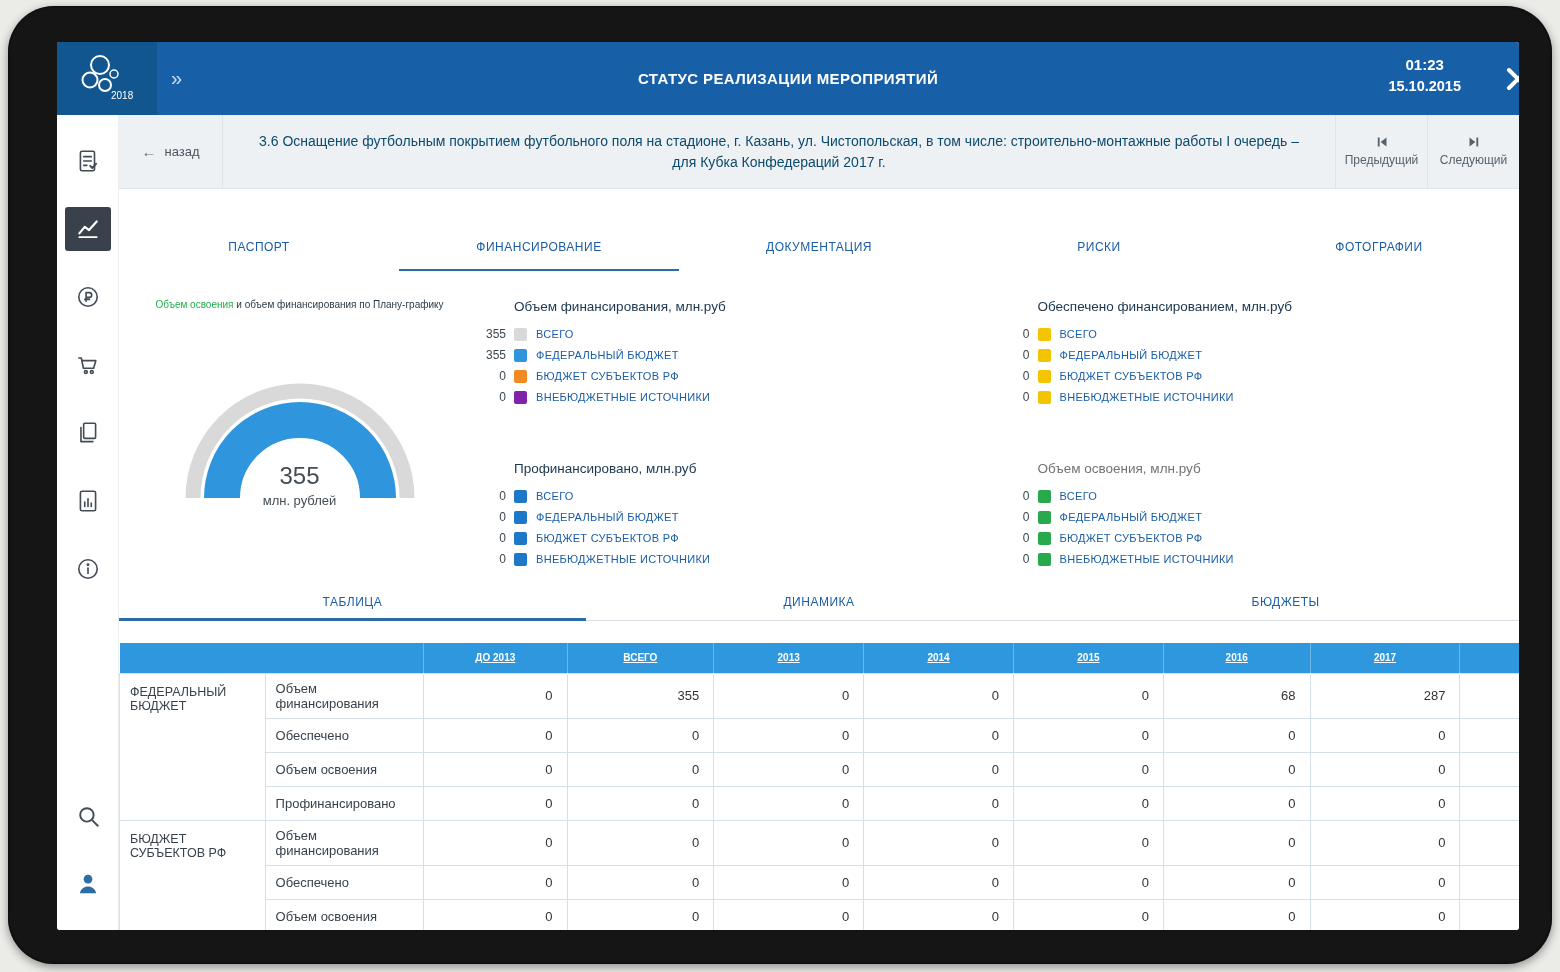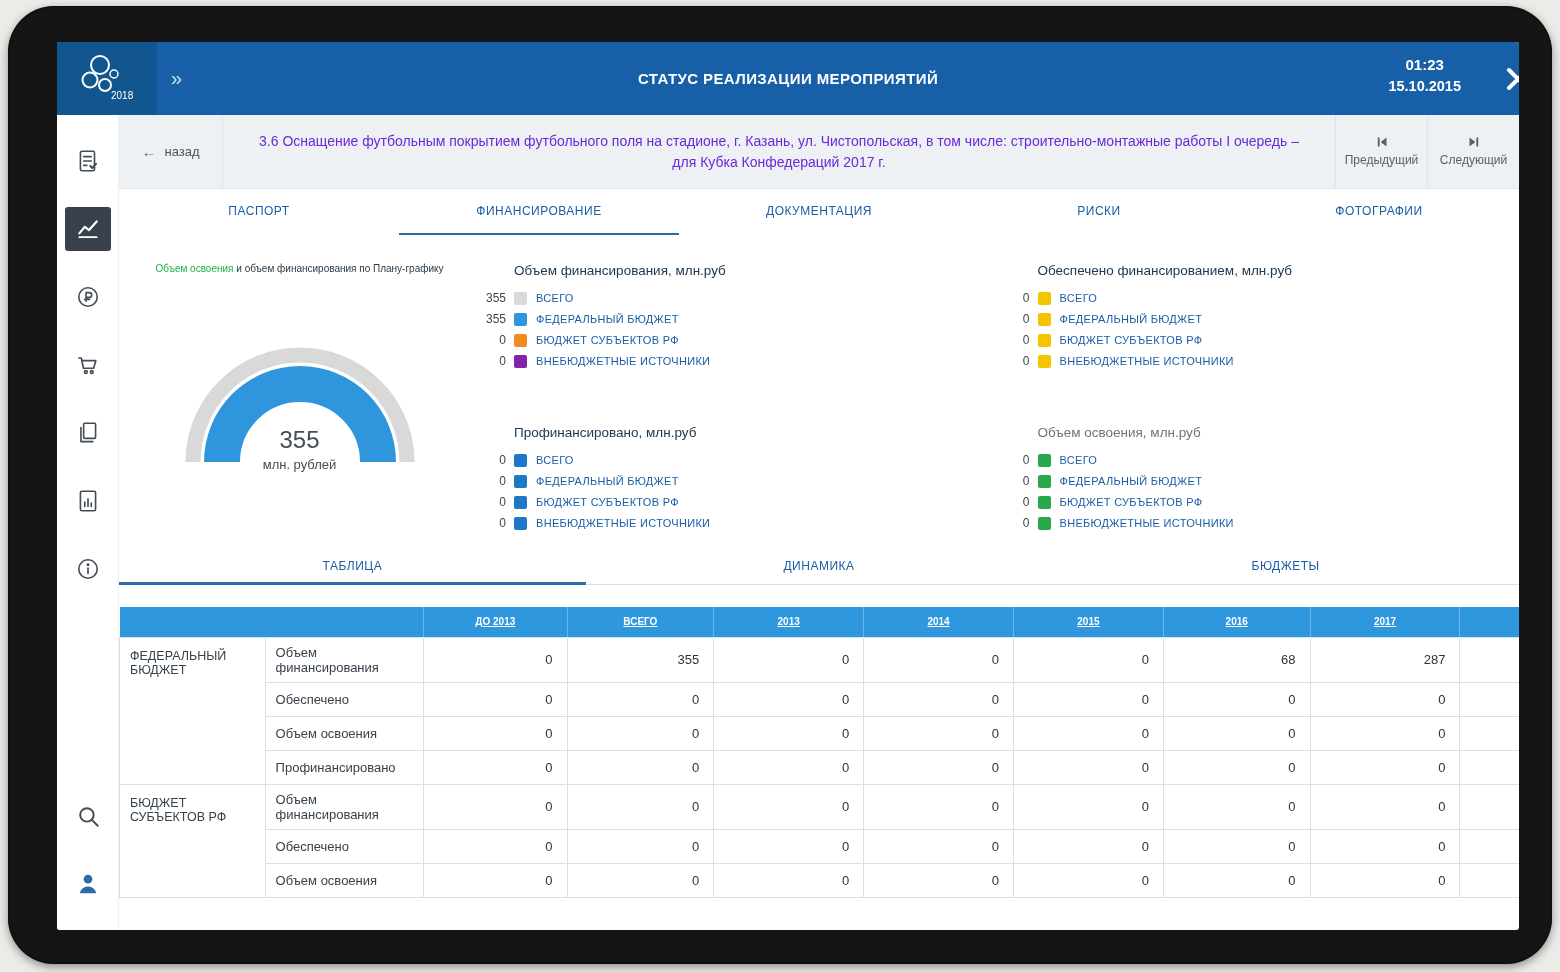--- a/index.html
+++ b/index.html
@@ -31,26 +31,26 @@
   .sidebar svg { stroke:#434c55; fill:none; stroke-width:1.5; stroke-linecap:round; stroke-linejoin:round; }
   .side-icon.active svg { stroke:#fff; }
 
   .content { flex:1; min-width:0; overflow:hidden; display:flex; flex-direction:column; }
 
   
   .subheader { height:74px; background:#eef1f4; border-bottom:1px solid #e2e6ea; display:flex; flex:0 0 auto; }
   .back-btn { width:104px; display:flex; align-items:center; justify-content:center; gap:8px; color:#4a545e; font-size:13px; border-right:1px solid #dfe4e8; cursor:pointer; flex:0 0 auto; }
   .back-arrow { color:#66707a; font-size:15px; }
   .event-title { flex:1; display:flex; align-items:center; justify-content:center; text-align:center;
-                 font-size:14px; color:#6d28d9; line-height:1.5; padding:2px 34px; }
+                 font-size:14px; color:#0c4a6e; line-height:1.5; padding:2px 34px; }
   .nav-btn { width:92px; border-left:1px solid #dfe4e8; display:flex; flex-direction:column; align-items:center; justify-content:center; gap:5px;
              color:#55616b; font-size:12px; cursor:pointer; flex:0 0 auto; }
 
   
-  .tabs { height:46px; display:flex; background:#fff; flex:0 0 auto; }
+  .tabs { height:46px; display:flex; background:#fff; flex:0 0 auto;margin-top:36px; }
   .tab { flex:1; display:flex; align-items:center; justify-content:center; font-size:12px; color:#1a5da6;
          letter-spacing:.5px; border-bottom:2px solid transparent; cursor:pointer; }
   .tab.active { border-bottom-color:#2e6da4; }
 
   
   .charts { display:flex; padding:26px 0 0 8px; height:312px; flex:0 0 auto; }
   .gauge-col { width:345px; display:flex; flex-direction:column; align-items:center; flex:0 0 auto; }
   .gauge-title { font-size:10px; color:#2c3a46; text-align:center; width:312px; line-height:1.5; }
   .gauge-title .green { color:#1fae4b; }
   .gauge-wrap { position:relative; width:260px; height:146px; margin-top:54px; }

